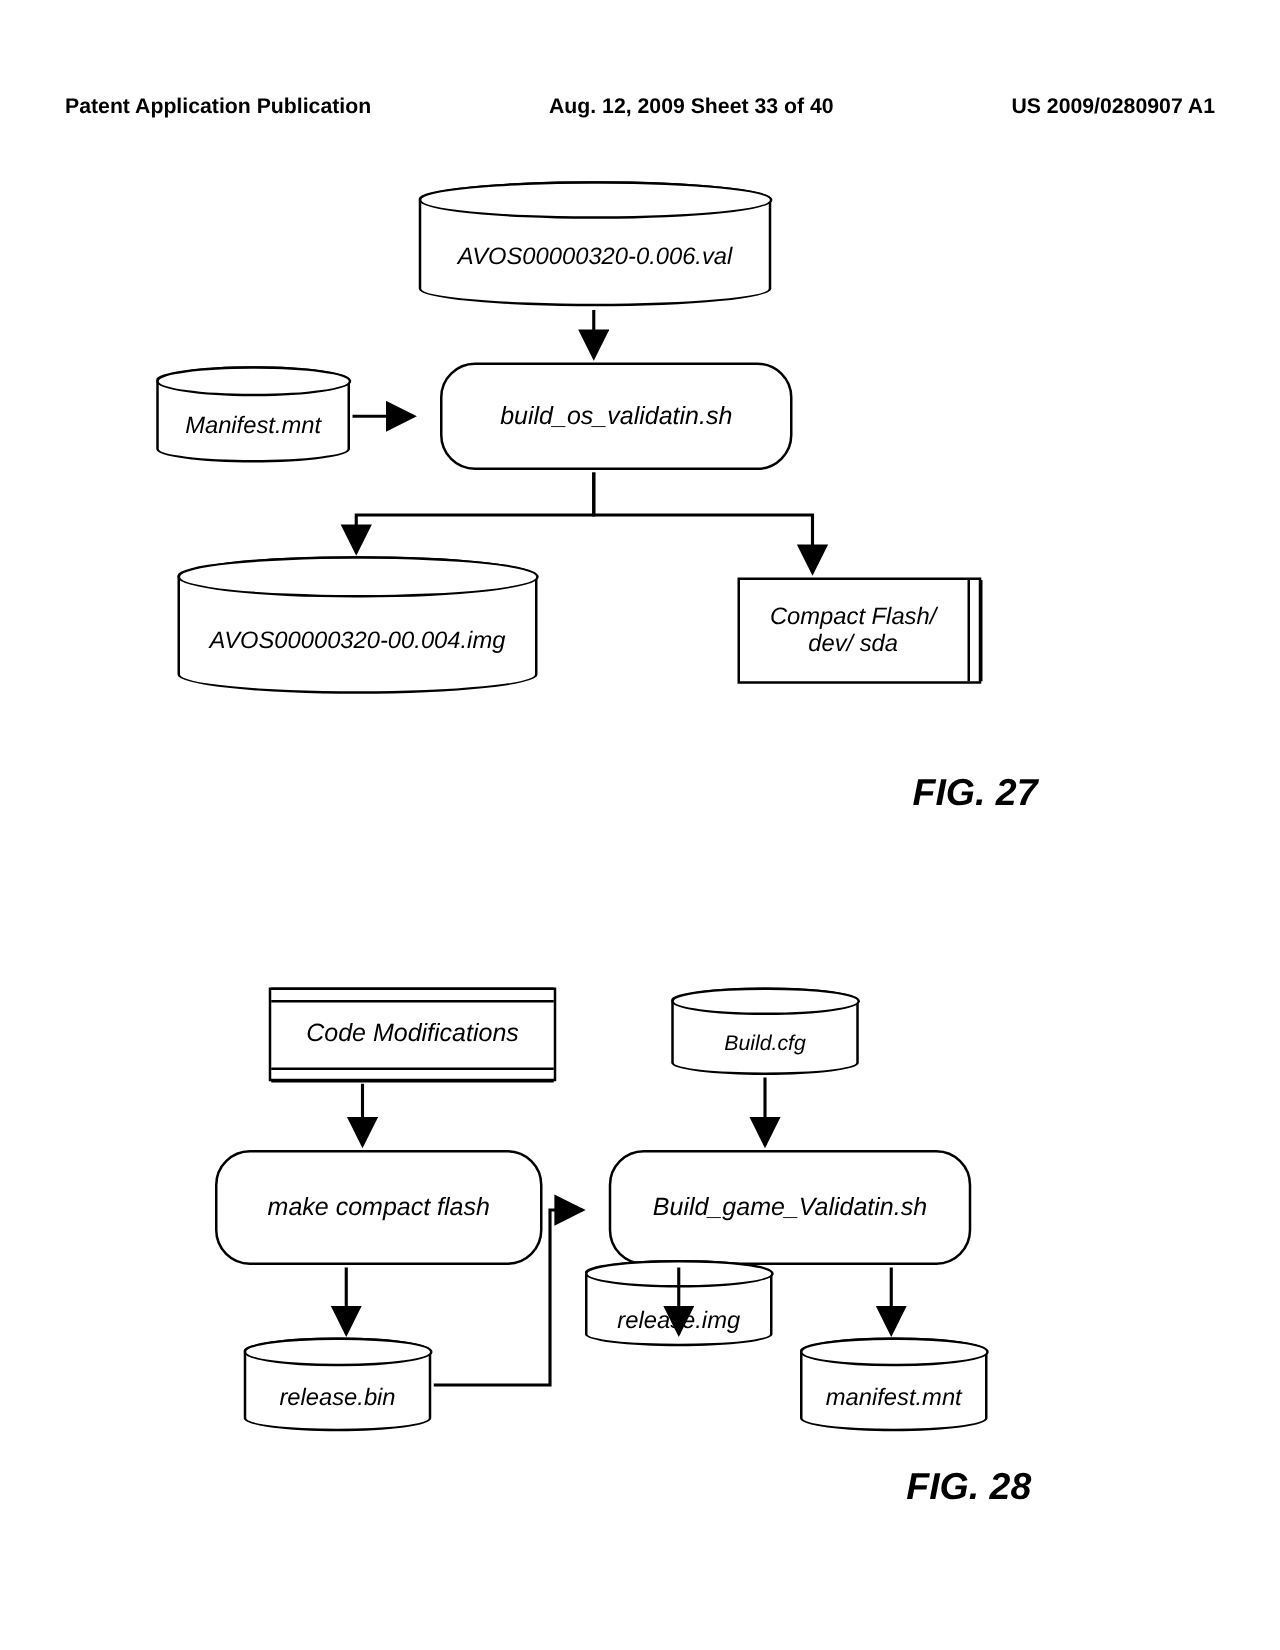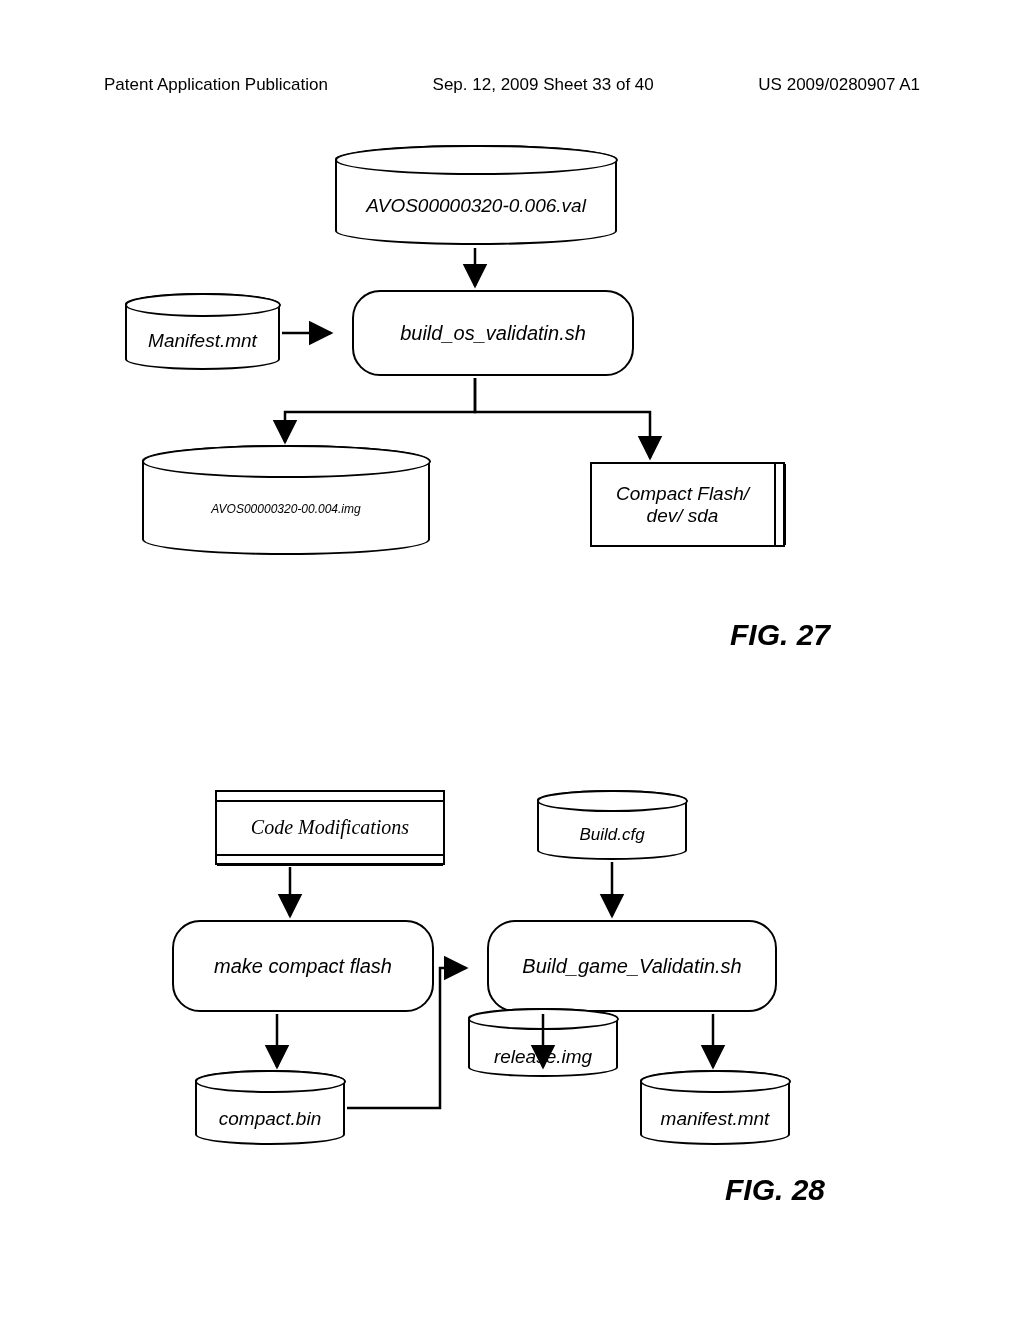--- a/index.html
+++ b/index.html
@@ -1,17 +1,17 @@
 <!DOCTYPE html>
 <html><head>
 <meta charset="utf-8">
 <style>
   * { box-sizing: border-box; margin: 0; padding: 0; }
   body { width: 1024px; height: 1320px; background: #fff; font-family: Arial, sans-serif; position: relative; }
-  .header { position: absolute; top: 75px; left: 0; right: 0; padding: 0 104px; display: flex; justify-content: space-between; font-weight: normal; font-size: 17px; }
+  .header { position: absolute; top: 75px; left: 0; right: 0; padding: 0 52px; display: flex; justify-content: space-between; font-weight: bold; font-size: 17px; }
   .fig-label { font-style: italic; font-weight: bold; font-size: 30px; position: absolute; margin-top: 13px; }
   
   
   .cyl { position: absolute; border: 2.5px solid #000; border-radius: 50% / 14%; }
   .cyl::before { content: ""; position: absolute; left: -2.5px; right: -2.5px; height: 28%; top: -2.5px; border: 2.5px solid #000; border-radius: 50%; background: #fff; }
   .cyl .txt { position: absolute; width: 100%; text-align: center; font-style: italic; }
   
   
   .proc { position: absolute; border: 2.5px solid #000; border-radius: 28px; text-align: center; font-style: italic; display: flex; align-items: center; justify-content: center; margin-left: 17px; }
   
@@ -21,65 +21,65 @@
   .card.v::before { top:auto; left:auto; right:-2.5px; bottom:0; top:0; width:8px; height:auto; border:none; border-left:2.5px solid #000; border-right:2.5px solid #000;}
   .card.topbot::after { content:""; position:absolute; left:0; right:0; bottom:-2.5px; height:8px; border-top:2.5px solid #000; border-bottom:2.5px solid #000;}
   
   svg.arrows { position:absolute; top:0; left:0; pointer-events:none; }
 </style>
 </head>
 <body>
 
 <div class="header">
   <span>Patent Application Publication</span>
-  <span>Sep. 12, 2009  Sheet 33 of 40</span>
+  <span>Aug. 12, 2009  Sheet 33 of 40</span>
   <span>US 2009/0280907 A1</span>
 </div>
 
 <div class="cyl" style="left:335px; top:145px; width:282px; height:100px;">
   <span class="txt" style="top:48px; font-size:19px;">AVOS00000320-0.006.val</span>
 </div>
 
 <div class="cyl" style="left:125px; top:293px; width:155px; height:77px;">
   <span class="txt" style="top:35px; font-size:19px;">Manifest.mnt</span>
 </div>
 
 <div class="proc" style="left:335px; top:290px; width:282px; height:86px; font-size:20px;">
     <span>build_os_validatin.sh</span>
   </div>
 
 <div class="cyl" style="left:142px; top:445px; width:288px; height:110px;">
-  <span class="txt" style="top:55px; font-size:12px;">AVOS00000320-00.004.img</span>
+  <span class="txt" style="top:55px; font-size:19px;">AVOS00000320-00.004.img</span>
 </div>
 
 <div class="card v" style="left:555px; top:462px; width:195px; height:85px; font-size:19px; flex-direction:column; padding-right:10px;">
   <span>Compact Flash/</span>
   <span>dev/ sda</span>
 </div>
 
 <div class="fig-label" style="left:730px; top:605px;">FIG. 27</div>
 
-<div class="card topbot" style="left:180px; top:790px; width:230px; height:75px; font-size:20px;font-family:Liberation Serif, serif;">
+<div class="card topbot" style="left:180px; top:790px; width:230px; height:75px; font-size:20px;">
   <span>Code Modifications</span>
 </div>
 
 <div class="cyl" style="left:537px; top:790px; width:150px; height:70px;">
   <span class="txt" style="top:33px; font-size:17px;">Build.cfg</span>
 </div>
 
 <div class="proc" style="left:155px; top:920px; width:262px; height:92px; font-size:20px;text-align:right;">
   <span>make compact flash</span>
 </div>
 
 <div class="proc" style="left:470px; top:920px; width:290px; height:92px; font-size:20px;justify-content:center;">
   <span>Build_game_Validatin.sh</span>
 </div>
 
 <div class="cyl" style="left:195px; top:1070px; width:150px; height:75px;">
-  <span class="txt" style="top:36px; font-size:19px;">compact.bin</span>
+  <span class="txt" style="top:36px; font-size:19px;">release.bin</span>
 </div>
 
 <div class="cyl" style="left:468px; top:1008px; width:150px; height:69px;">
   <span class="txt" style="top:36px; font-size:19px;">release.img</span>
 </div>
 
 <div class="cyl" style="left:640px; top:1070px; width:150px; height:75px;">
   <span class="txt" style="top:36px; font-size:19px;">manifest.mnt</span>
 </div>
 

